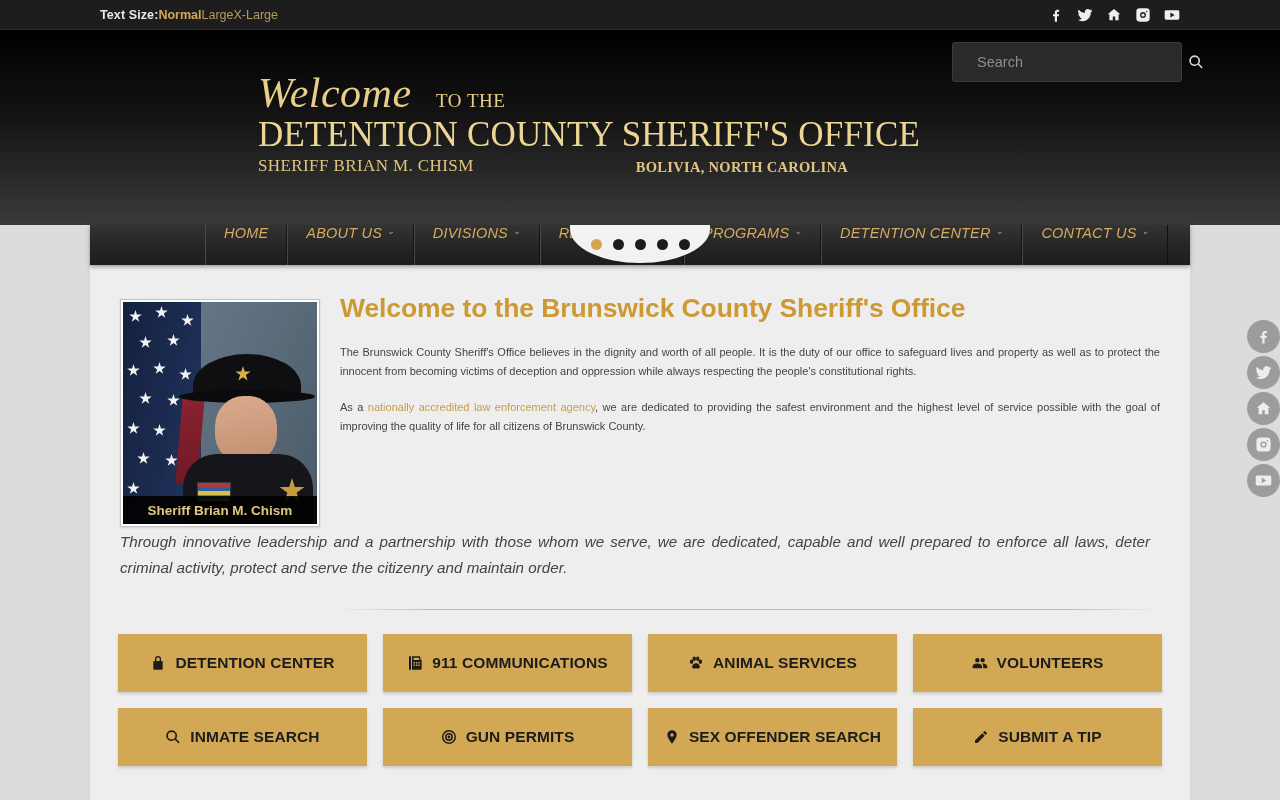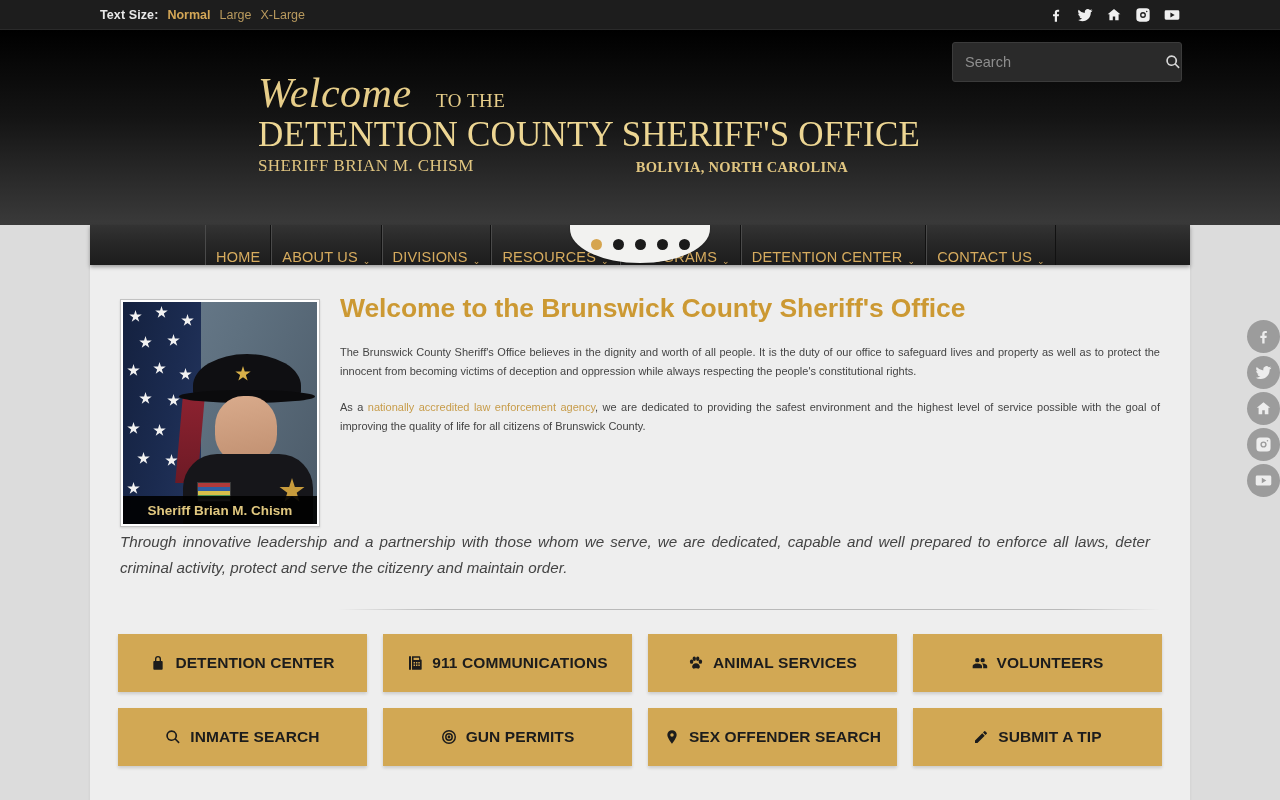--- a/index.html
+++ b/index.html
@@ -16,21 +16,21 @@
     background: #1d1d1d;
     display: flex; align-items: center;
     position: relative;
     border-bottom: 1px solid #2a2a2a;
   }
   .topbar-inner {
     width: 1100px; margin: 0 auto;
     display: flex; align-items: center; justify-content: space-between;
     padding: 0 10px;
   }
-  .textsize-group { display: flex; align-items: baseline; gap: 9px; }
+  .textsize-group { display: flex; align-items: baseline; }
   .textsize-label {
     color: #e8e8e8; font-size: 12.5px; font-weight: bold;
     letter-spacing: .1px;
   }
   .ts-opt { font-size: 12.5px; color: #b99a5e; cursor: pointer; }
   .ts-opt.active { color: #d3a656; font-weight: bold; }
   .social-top { display: flex; align-items: center; gap: 13px; }
   .sicon {
     width: 16px; height: 16px;
     display: flex; align-items: center; justify-content: center;
@@ -119,21 +119,21 @@
 
   
   .searchbox {
     position: absolute; right: 8px; top: 12px;
     width: 230px; height: 40px;
     background: #2a2a2a; border: 1px solid #3b3b3b; border-radius: 3px;
     display: flex; align-items: center;
   }
   .searchbox input {
     flex: 1; background: transparent; border: none; outline: none;
-    color: #fde047; font-size: 14.5px; padding: 0 12px;
+    color: #fde047; font-size: 14.5px; padding: 0 24px;
     font-family: "Liberation Sans", sans-serif;
   }
   .searchbox input::placeholder { color: #8e8e8e; }
   .search-btn {
     width: 36px; height: 100%;
     display: flex; align-items: center; justify-content: center;
     cursor: pointer; background: transparent; border: none;
   }
   .search-btn svg { width: 16px; height: 16px; fill: #d8d8d8; }
 
@@ -141,26 +141,27 @@
   .navwrap {
     width: 1100px; margin: 0 auto;
     height: 40px;
     background: linear-gradient(to bottom, #333333 0%, #262626 50%, #1c1c1c 100%);
     display: flex; align-items: stretch;
     position: relative;
     box-shadow: 0 2px 4px rgba(0,0,0,.35);
   }
   .nav-spacer { width: 115px; }
   .nav-item {
-    display: flex; align-items: flex-end; gap: 5px;
-    padding: 0 10px;
+    display: flex; align-items: flex-start; gap: 5px;
+    padding: 0 18px;
     color: #d6ab5e; font-size: 14.5px; letter-spacing: .2px;
     cursor: pointer; white-space: nowrap;
     border-left: 1px solid #4a4a4a;
     border-right: 1px solid #111;
+    font-style: italic;
   }
   .nav-item:first-of-type { border-left: 1px solid #4a4a4a; }
   .chev { font-size: 9px; opacity: .95; transform: translateY(1px); }
 
   
   .dots-bubble {
     position: absolute; left: 480px; top: 0;
     width: 140px; height: 38px;
     background: #f2f2f0;
     border-radius: 0 0 70px 70px / 0 0 34px 34px;

